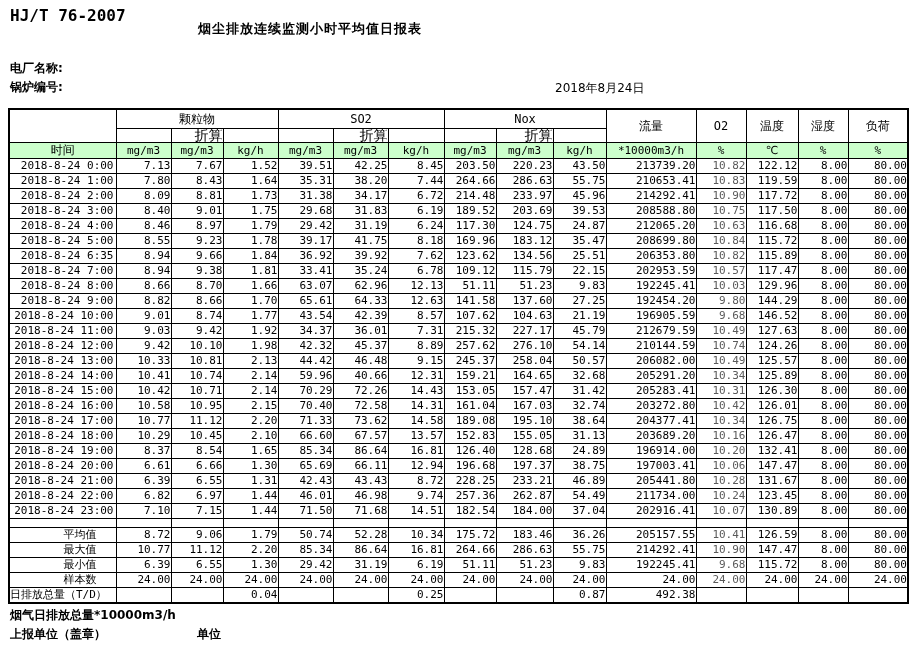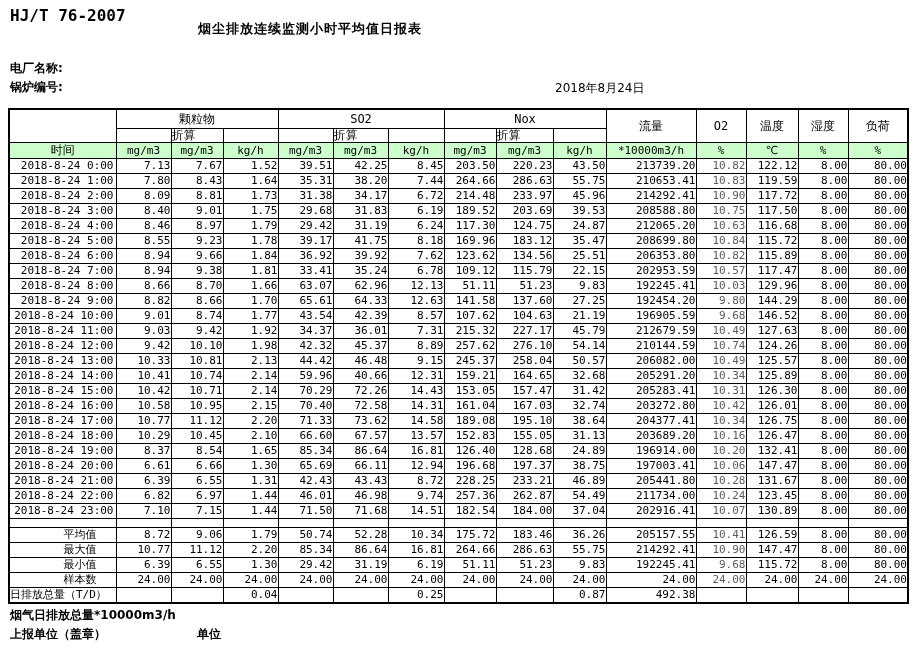--- a/index.html
+++ b/index.html
@@ -24,21 +24,21 @@
   }
   table.report td, table.report th{
     border:1px solid #000;
     padding:0;margin:0;
     font-size:11px;line-height:14px;height:14px;
     white-space:nowrap;overflow:hidden;
     font-weight:normal;
     font-family:"DejaVu Sans Mono","DejaVu Sans",sans-serif;
   }
   tr.h1 td, tr.h1 th{height:18px;line-height:18px;font-size:12px;}
-  tr.h2 td, tr.h2 th{height:13px;line-height:13px;font-size:12px;text-align:left;}
+  tr.h2 td, tr.h2 th{height:13px;line-height:13px;font-size:14px;text-align:right;}
   tr.h3 td, tr.h3 th{
     height:15px;line-height:15px;text-align:center;
     background:var(--green,#ccffcc);
   }
   tr.h3 th{font-size:12px;}
   tbody td{text-align:right;padding-right:12px;}
   tbody td:nth-child(1){padding-right:2px;}
   tbody td:nth-child(11){padding-right:0;}
   tbody td:nth-child(12){color:var(--o2,#5a5a5a);}
   tbody tr.spacer td{height:8px;line-height:8px;}
@@ -210,21 +210,21 @@
         <td>169.96</td>
         <td>183.12</td>
         <td>35.47</td>
         <td>208699.80</td>
         <td>10.84</td>
         <td>115.72</td>
         <td>8.00</td>
         <td>80.00</td>
       </tr>
       <tr>
-        <td>2018-8-24  6:00</td>
+        <td>2018-8-24  6:35</td>
         <td>8.94</td>
         <td>9.66</td>
         <td>1.84</td>
         <td>36.92</td>
         <td>39.92</td>
         <td>7.62</td>
         <td>123.62</td>
         <td>134.56</td>
         <td>25.51</td>
         <td>206353.80</td>

